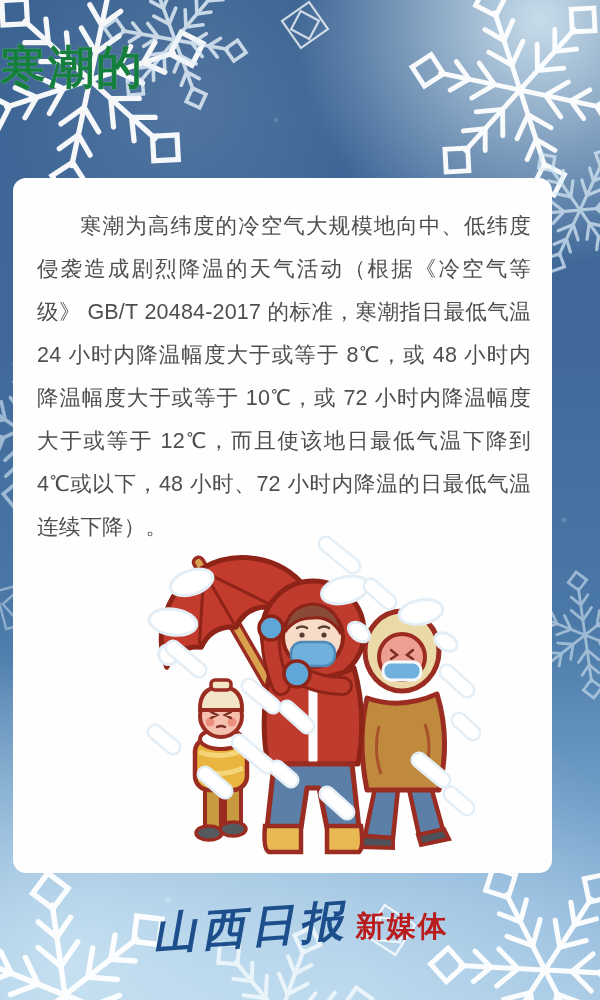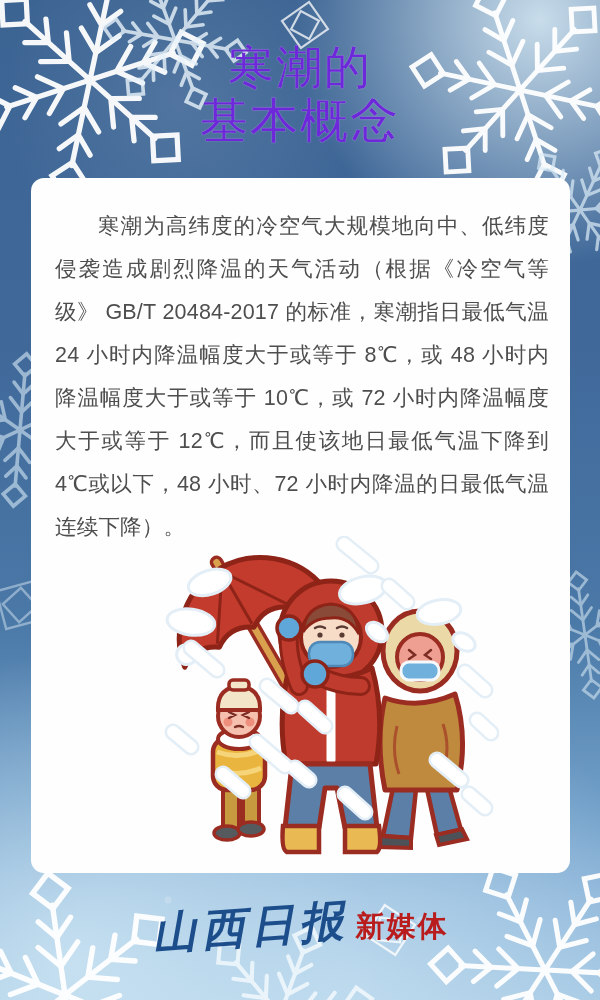--- a/index.html
+++ b/index.html
@@ -17,26 +17,26 @@
   .speckle{position:absolute;inset:0;pointer-events:none;opacity:.5;
     background:
       radial-gradient(circle at 14% 22%, rgba(255,255,255,.35) 0 2px, transparent 3px),
       radial-gradient(circle at 82% 30%, rgba(255,255,255,.30) 0 2px, transparent 3px),
       radial-gradient(circle at 46% 12%, rgba(255,255,255,.25) 0 2px, transparent 3px),
       radial-gradient(circle at 8% 64%, rgba(255,255,255,.30) 0 2px, transparent 3px),
       radial-gradient(circle at 94% 52%, rgba(255,255,255,.28) 0 2px, transparent 3px),
       radial-gradient(circle at 70% 92%, rgba(255,255,255,.40) 0 3px, transparent 4px),
       radial-gradient(circle at 28% 90%, rgba(255,255,255,.35) 0 3px, transparent 4px);}
   .flake{position:absolute;pointer-events:none;}
-  .title{position:absolute;top:42px;left:0;width:100%;text-align:center;
-    color:#6d28d9;font-weight:400;line-height:1.12;letter-spacing:2px;
+  .title{position:absolute;top:42px;left:0;width:100%;text-align:left;
+    color:#15803d;font-weight:700;line-height:1.12;letter-spacing:2px;
     text-shadow:0 0 1px rgba(255,255,255,.6);}
   .title .l1{font-size:46px;display:block;}
   .title .l2{font-size:48px;display:block;}
-  .card{position:absolute;left:31px;top:178px;width:539px;height:695px;
+  .card{position:absolute;left:13px;top:178px;width:539px;height:695px;
     background:#fefefe;border-radius:13px;}
   .body-text{margin:27px 21px 0 24px;font-size:21.5px;line-height:43px;
     color:#4e4e4e;text-align:justify;text-indent:2em;letter-spacing:.2px;}
   .illus{position:absolute;left:108px;top:358px;width:360px;height:325px;}
   .footer{position:absolute;left:0;top:898px;width:100%;text-align:center;white-space:nowrap;}
   .brand-script{font-family:"DejaVu Serif","Liberation Serif",serif;font-style:italic;font-weight:700;
     font-size:44px;color:#1d4e8c;letter-spacing:5px;display:inline-block;transform:rotate(-4deg);}
   .brand-suffix{font-size:29px;font-weight:700;color:#b91c1c;margin-left:8px;position:relative;top:-6px;letter-spacing:2px;}
 </style>
 </head>
@@ -99,21 +99,20 @@
   </svg>
 <svg class="flake" style="left:410px;top:835px;width:270px;height:270px;opacity:.95" viewBox="-80 -80 160 160">
     <use href="#sf" stroke="#ffffff" stroke-width="3" transform="rotate(33)"></use>
   </svg>
 <svg class="flake" style="left:330px;top:870px;width:120px;height:120px;opacity:.8" viewBox="-80 -80 160 160">
     <use href="#dia" stroke="#ffffff" stroke-width="3" transform="rotate(-12)"></use>
   </svg>
 
 <div class="title">
   <span class="l1">寒潮的</span>
-  <span class="l2">基本概念</span>
 </div>
 
 <div class="card">
   <p class="body-text">寒潮为高纬度的冷空气大规模地向中、低纬度侵袭造成剧烈降温的天气活动（根据《冷空气等级》 GB/T 20484-2017 的标准，寒潮指日最低气温 24 小时内降温幅度大于或等于 8℃，或 48 小时内降温幅度大于或等于 10℃，或 72 小时内降温幅度大于或等于 12℃，而且使该地日最低气温下降到 4℃或以下，48 小时、72 小时内降温的日最低气温连续下降）。</p>
 
   <svg class="illus" viewBox="0 0 360 325">
 
     <g transform="translate(112,86) rotate(-30)">
       <rect x="-5" y="-74" width="10" height="200" rx="5" fill="#d9a14e" stroke="#9b2c22" stroke-width="3.5"></rect>
       <path d="M -80 6 C -74 -34 -38 -62 0 -62 C 38 -62 74 -34 80 6

